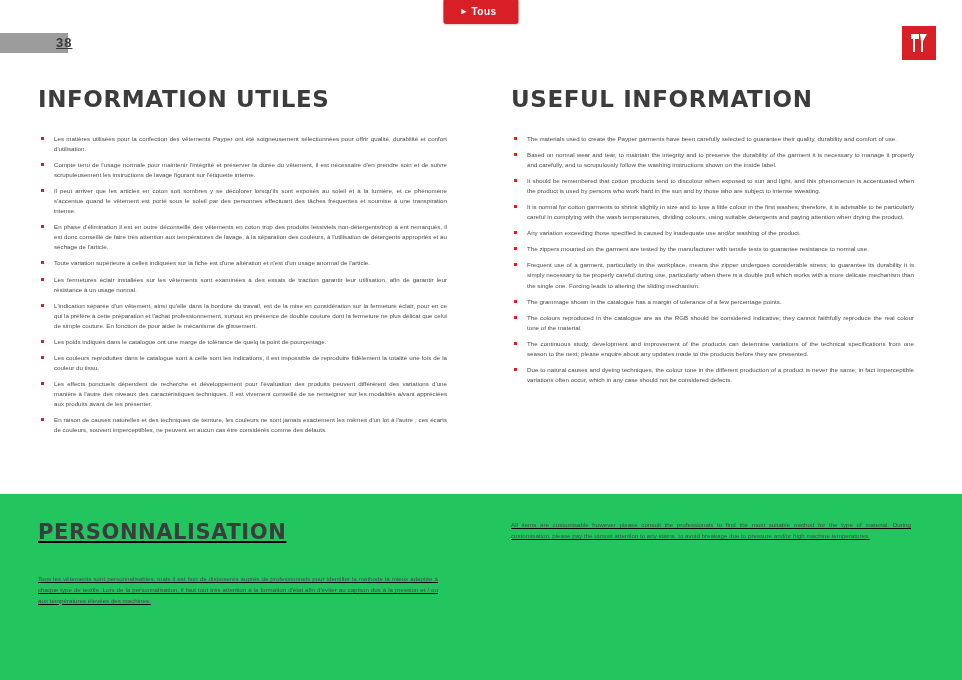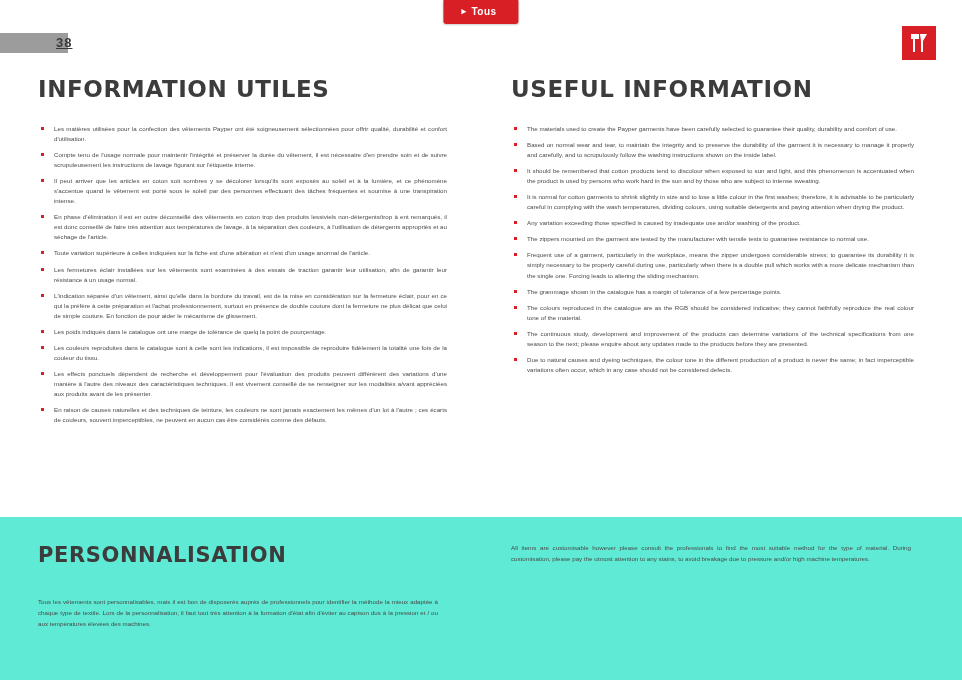--- a/index.html
+++ b/index.html
@@ -68,21 +68,21 @@
     background: #d81f26;
     display: flex;
     align-items: center;
     justify-content: center;
   }
   .logo svg { display: block; }
 
   
   .content {
     position: absolute;
-    top: 62px;
+    top: 72px;
     left: 0;
     right: 0;
     height: 455px;
     display: flex;
   }
   .col {
     width: 50%;
     box-sizing: border-box;
     padding: 0 34px 0 38px;
   }
@@ -120,23 +120,24 @@
     height: 3px;
     background: #d81f26;
   }
 
   
   .bottom-band {
     position: absolute;
     left: 0;
     right: 0;
     bottom: 0;
-    height: 163px;
-    background: #5eead4;
-    display: flex;
+    height: 186px;
+    background: #22c55e;
+    display: flex;
+    text-decoration: underline;
   }
   .bottom-col {
     width: 50%;
     box-sizing: border-box;
     padding: 26px 34px 0 38px;
   }
   .bottom-col.right { padding-left: 30px; padding-right: 40px; }
   h2.bottom-title {
     font-size: 21px;
     font-weight: bold;

